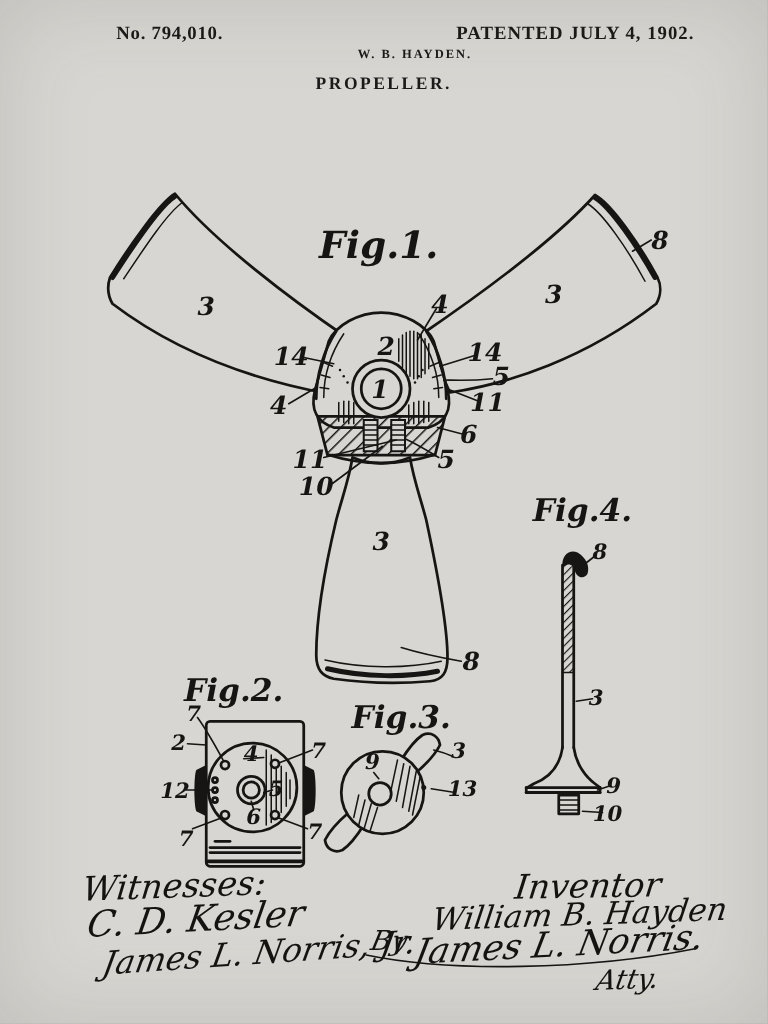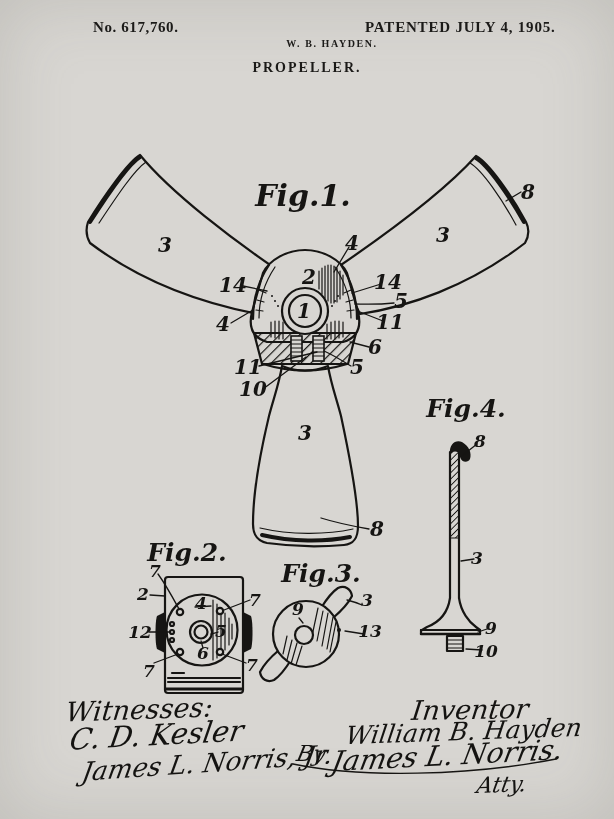--- a/index.html
+++ b/index.html
@@ -33,22 +33,22 @@
   text.lbl{font-family:"DejaVu Serif",serif;font-style:italic;font-weight:bold;
            fill:#161513;text-anchor:middle;}
   .lbl1{font-size:20px;} .lbl2{font-size:17px;}
   .ft1{font-size:30px;} .ft2{font-size:25px;}
 </style>
 </head>
 <body>
 
 <div class="page">
 
-  <div class="hdr hdr-no">No. 617,760.</div>
-  <div class="hdr hdr-date">PATENTED JULY 4, 1905.</div>
+  <div class="hdr hdr-no">No. 794,010.</div>
+  <div class="hdr hdr-date">PATENTED JULY 4, 1902.</div>
   <div class="hdr hdr-center hdr-name">W. B. HAYDEN.</div>
   <div class="hdr hdr-center hdr-title">PROPELLER.</div>
 
   <svg class="draw" width="614" height="819" viewBox="0 0 614 819">
     <defs>
       <pattern id="hatch" width="7" height="7" patternUnits="userSpaceOnUse" patternTransform="rotate(45)">
         <line x1="0" y1="0" x2="0" y2="7" stroke="#161513" stroke-width="2.4"></line>
       </pattern>
       <pattern id="hatchDense" width="4.5" height="4.5" patternUnits="userSpaceOnUse" patternTransform="rotate(45)">
         <line x1="0" y1="0" x2="0" y2="4.5" stroke="#161513" stroke-width="1.8"></line>

